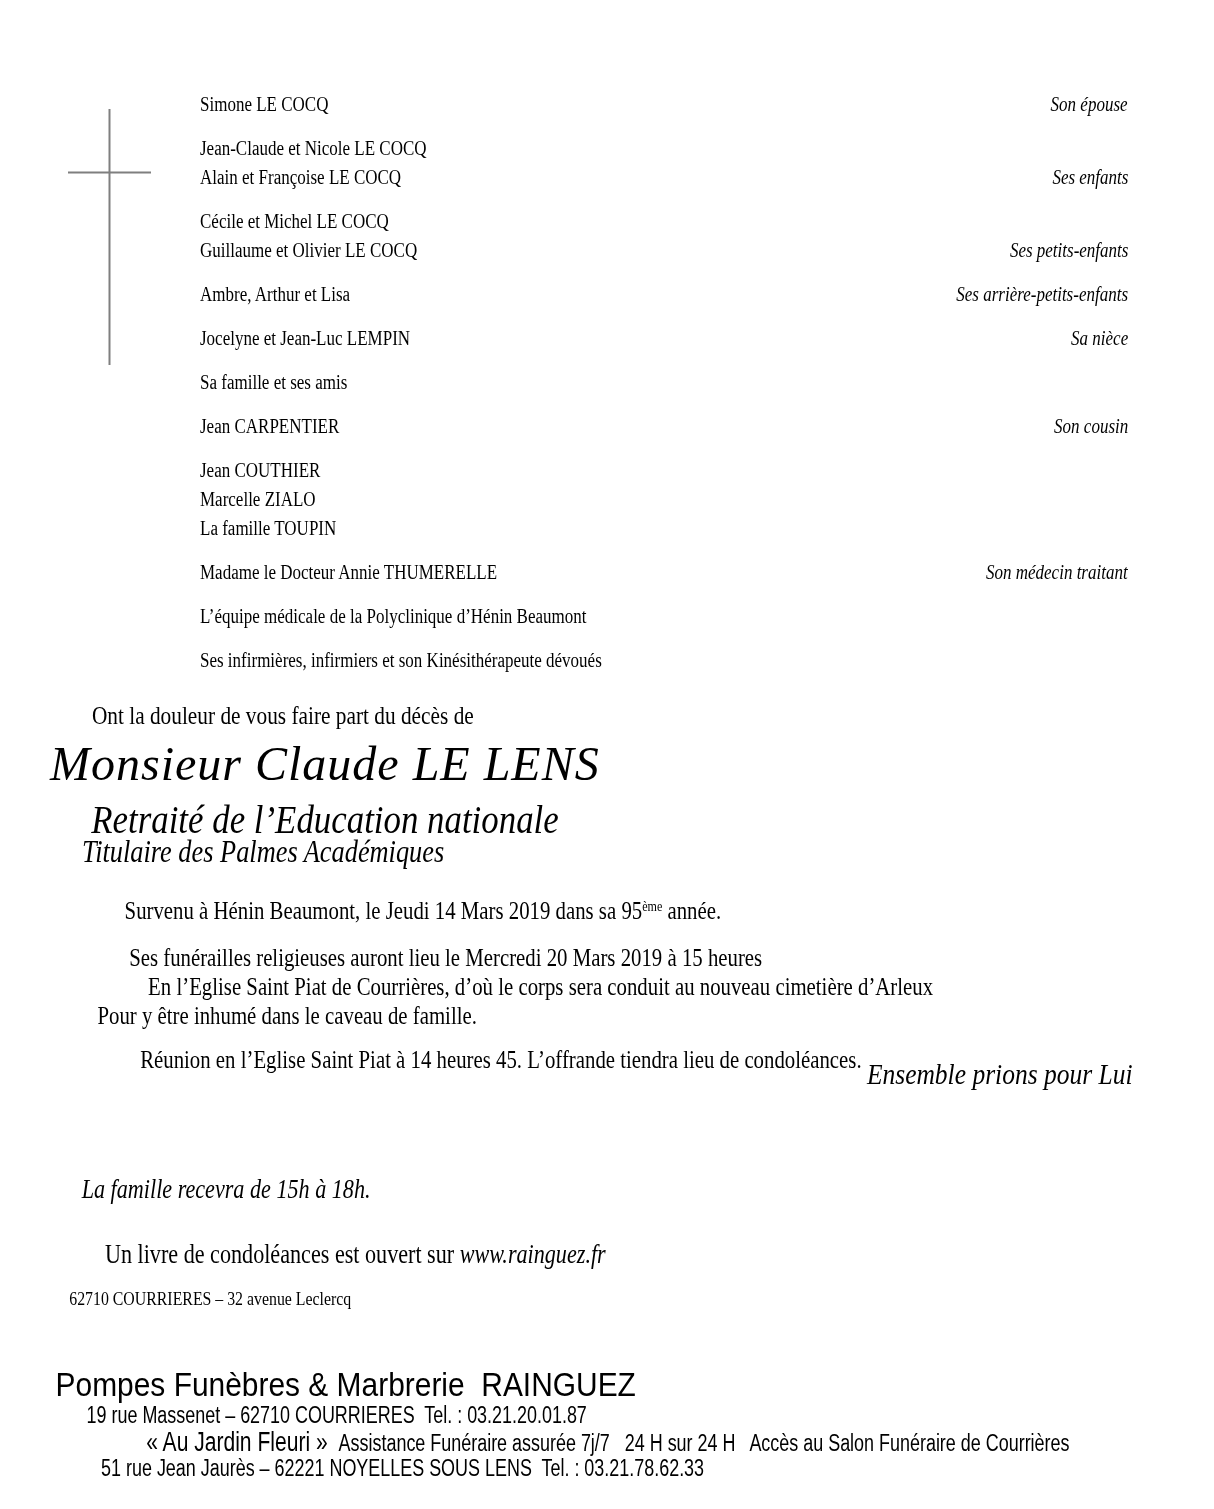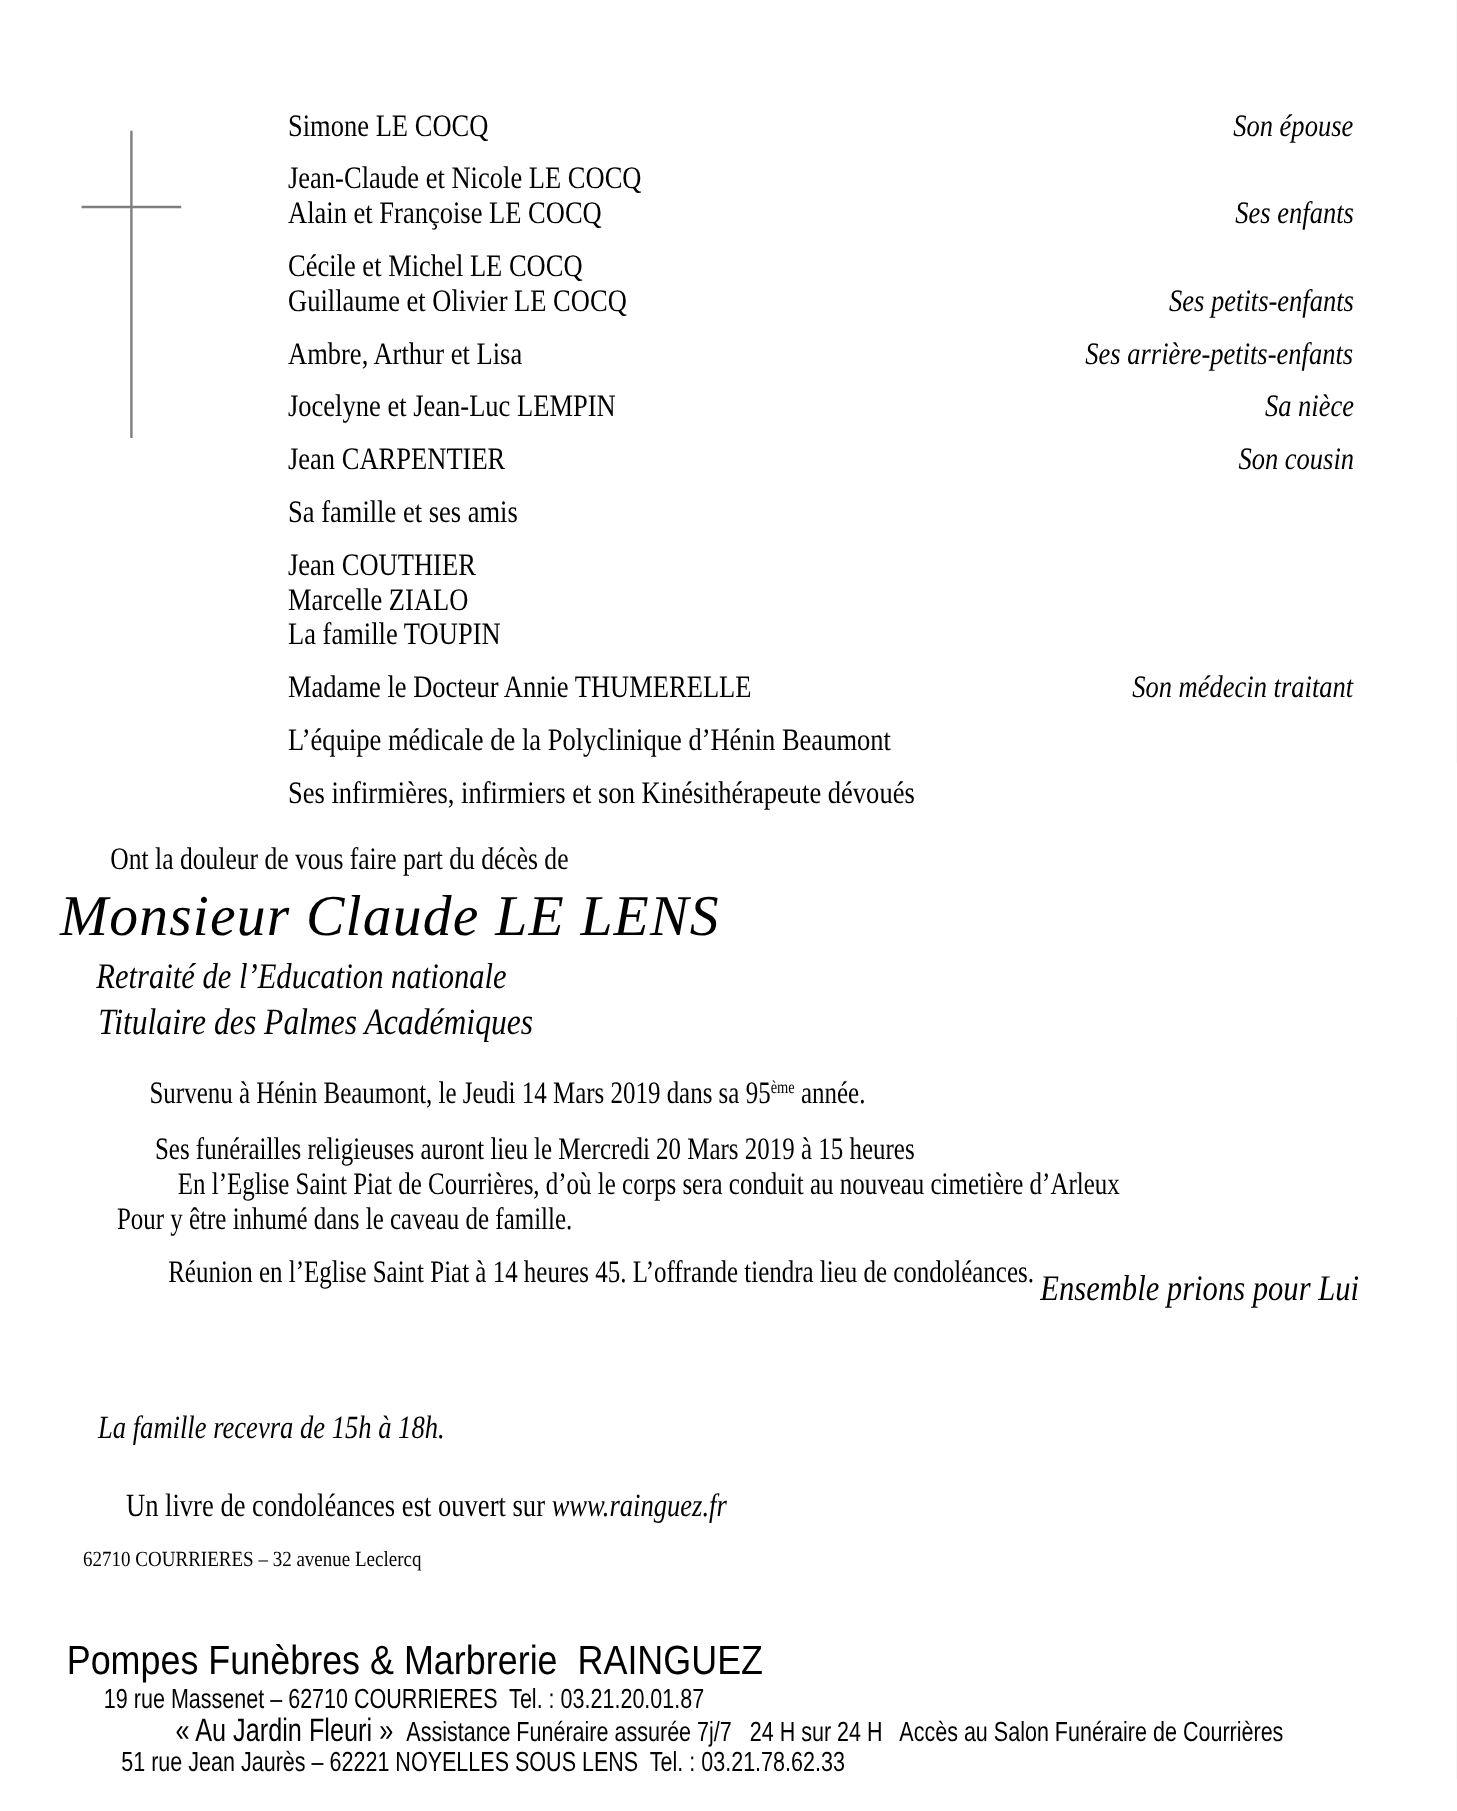--- a/index.html
+++ b/index.html
@@ -24,34 +24,33 @@
   }
   .right-line {
     position:absolute; text-align:right; white-space:nowrap; line-height:1.1;
   }
   .right-line .t { transform-origin:100% 50%; }
   .italic { font-style:italic; }
 
   
   .family {
     position:absolute; top:90px; left:200px; right:86px;
-    font-size:26px;
-    margin-left:40px;
+    font-size:20px;
   }
   .family .group { margin-bottom:15px; }
   .family .row {
     display:flex; justify-content:space-between; align-items:baseline;
     line-height:29px; white-space:nowrap;
   }
   .family .nm { display:inline-block; transform:scaleX(0.85); transform-origin:0 50%; }
   .family .rel { display:inline-block; font-style:italic; transform:scaleX(0.85); transform-origin:100% 50%; }
 
   .announce   { top:702px;  font-size:26px; }
   .big-name   { top:737px;  font-size:48px; font-style:italic; letter-spacing:1px; line-height:54px; }
-  .subtitle1  { top:797px;  font-size:30px; font-style:italic; }
+  .subtitle1  { top:797px;  font-size:41px; font-style:italic; }
   .subtitle2  { top:835px;  font-size:31px; font-style:italic; }
   .survenu    { top:897px;  font-size:26px; }
   .funeral1   { top:944px;  font-size:26px; }
   .funeral2   { top:973px;  font-size:26px; }
   .funeral3   { top:1002px; font-size:26px; }
   .reunion    { top:1046px; font-size:26px; }
   .prayer     { top:1057px; right:81px; font-size:30px; font-style:italic; }
   .repose1    { top:1146px; font-size:27px; font-style:italic; }
   .repose2    { top:1175px; font-size:27px; font-style:italic; }
   .condolence { top:1240px; font-size:27px; }
@@ -111,31 +110,31 @@
         </div>
       </div>
       <div class="group">
         <div class="row">
           <span class="nm">Jocelyne et Jean-Luc LEMPIN</span>
           <span class="rel">Sa nièce</span>
         </div>
       </div>
       <div class="group">
         <div class="row">
+          <span class="nm">Sa famille et ses amis</span>
+        </div>
+      </div>
+      <div class="group">
+        <div class="row">
           <span class="nm">Jean CARPENTIER</span>
           <span class="rel">Son cousin</span>
         </div>
       </div>
       <div class="group">
         <div class="row">
-          <span class="nm">Sa famille et ses amis</span>
-        </div>
-      </div>
-      <div class="group">
-        <div class="row">
           <span class="nm">Jean COUTHIER</span>
         </div>
         <div class="row">
           <span class="nm">Marcelle ZIALO</span>
         </div>
         <div class="row">
           <span class="nm">La famille TOUPIN</span>
         </div>
       </div>
       <div class="group">

